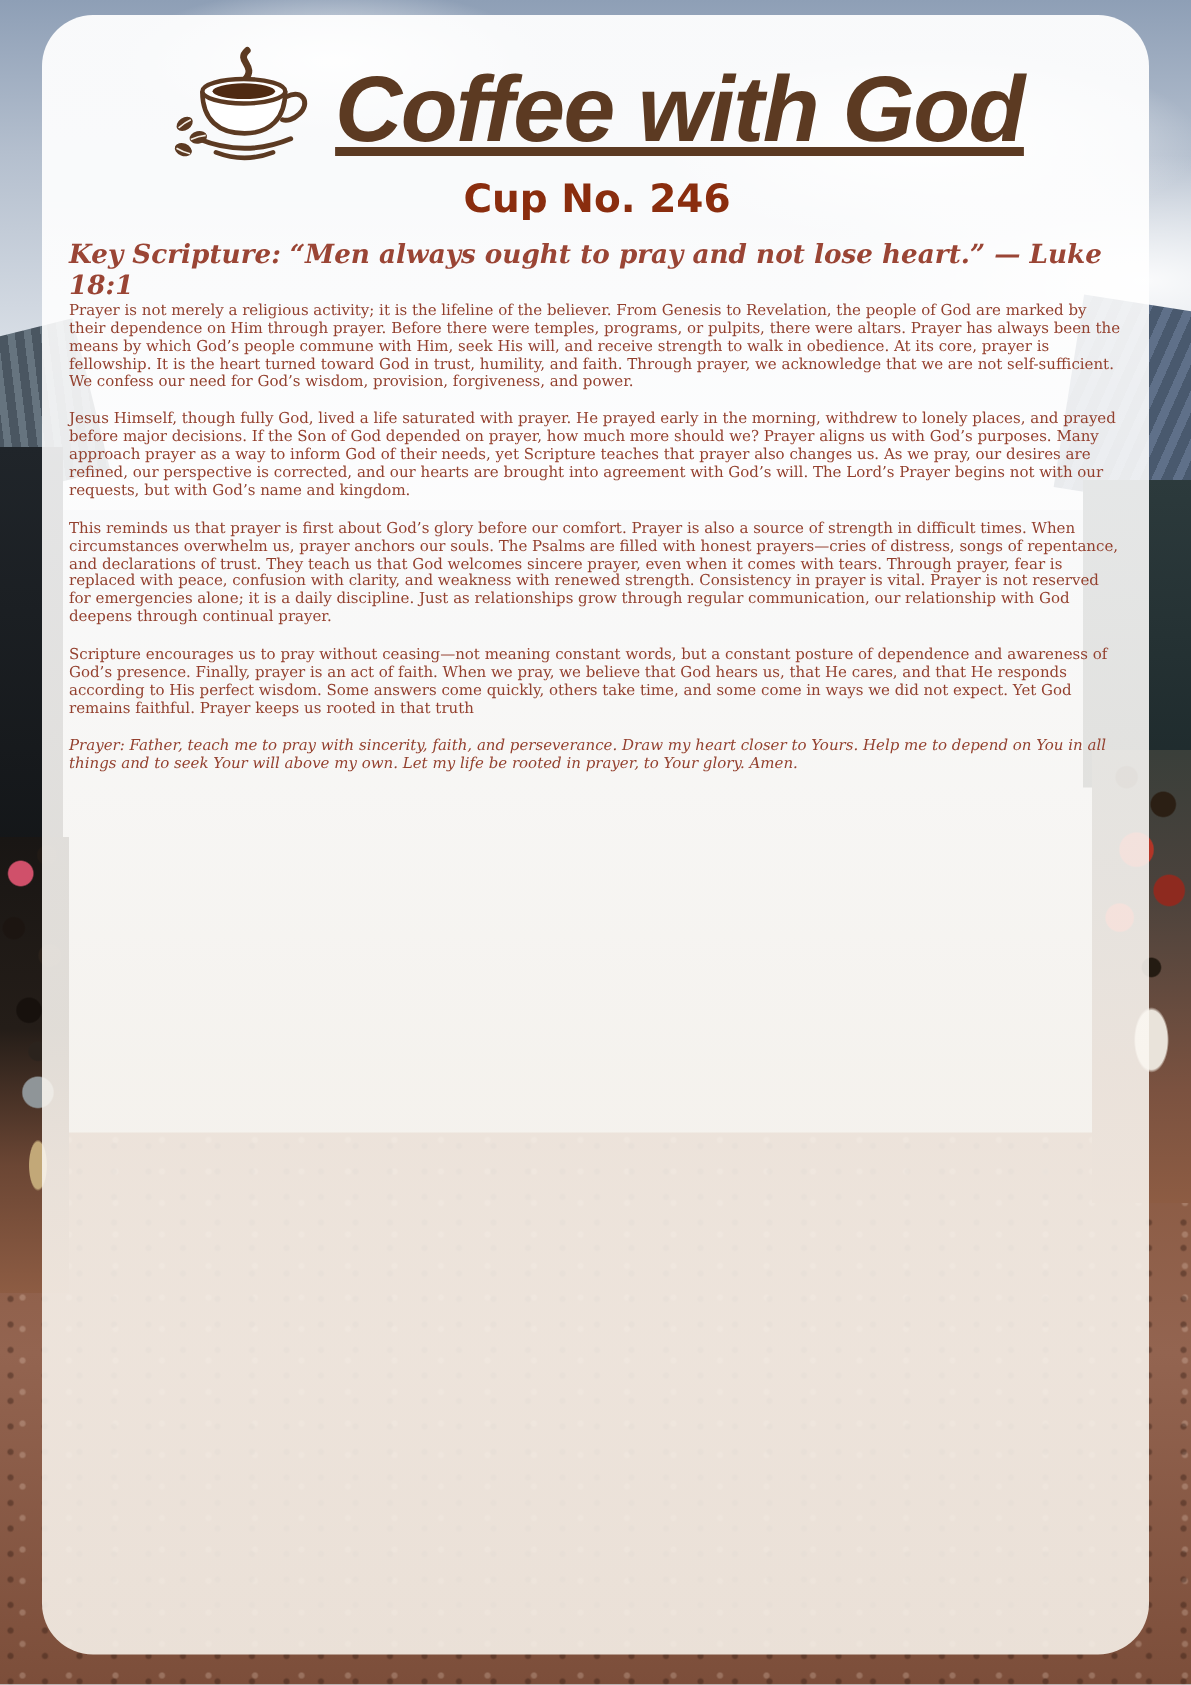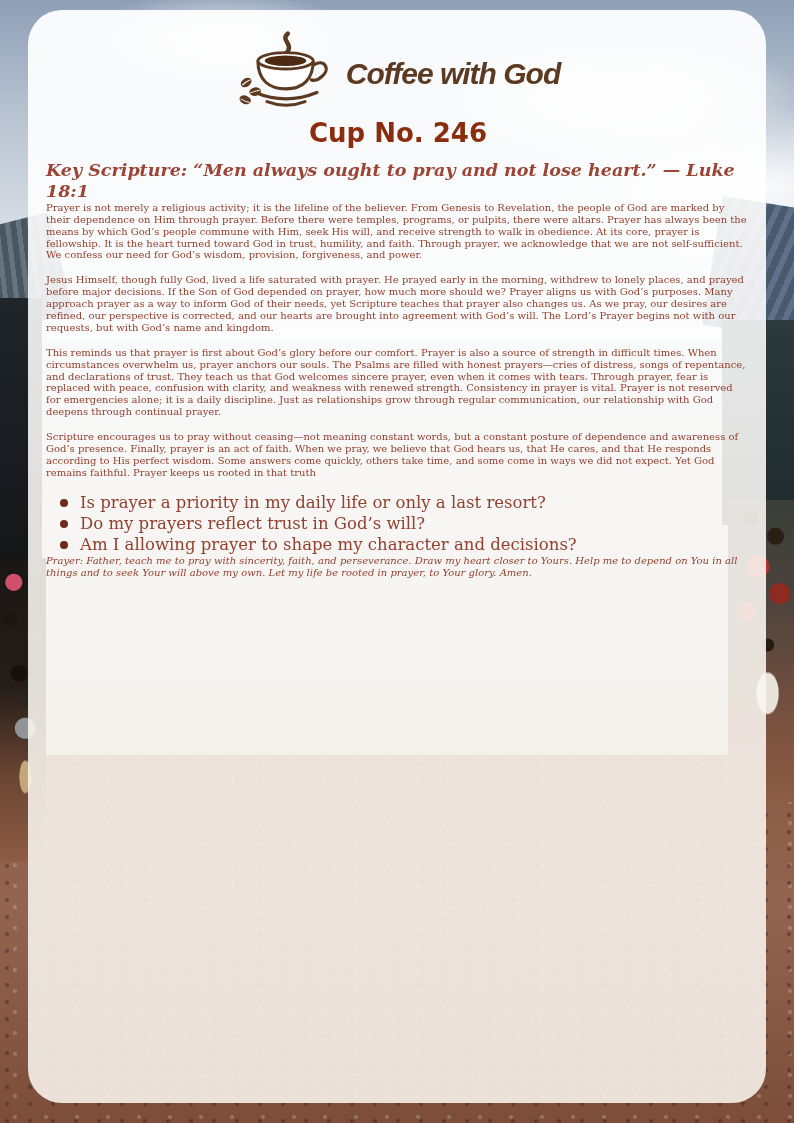--- a/index.html
+++ b/index.html
@@ -77,21 +77,21 @@
     background:linear-gradient(180deg,
       rgba(255,255,255,.94) 0%,
       rgba(255,255,255,.88) 28%,
       rgba(250,246,240,.88) 65%,
       rgba(246,240,232,.9) 100%);
   }
   
   .logo-row{display:flex;justify-content:center;align-items:center;gap:10px;margin-top:4px;}
   .logo-text{
     font-family:"Liberation Sans",sans-serif;font-weight:bold;font-style:italic;
-    font-size:30px;color:#5c3a22;letter-spacing:-1px;line-height:1;
+    font-size:62px;color:#5c3a22;letter-spacing:-1px;line-height:1;text-decoration:underline;
   }
   .cup-no{
     text-align:center;font-family:"DejaVu Sans",sans-serif;font-weight:bold;
     font-size:26px;color:#8a2d0e;margin-top:2px;line-height:1.15;
   }
   .scripture{
     font-style:italic;font-size:17.5px;color:#9a4535;margin-top:11px;line-height:1.2;font-weight:bold;
   }
   
   .body p{font-size:10px;line-height:1.19;color:#93402e;margin:0 0 13px;}
@@ -158,22 +158,17 @@
     <div class="cup-no">Cup No. 246</div>
     <div class="scripture">Key Scripture: “Men always ought to pray and not lose heart.” — Luke 18:1</div>
   </header>
 
   <main class="body">
     <p> Prayer is not merely a religious activity; it is the lifeline of the believer. From Genesis to Revelation, the people of God are marked by their dependence on Him through prayer. Before there were temples, programs, or pulpits, there were altars. Prayer has always been the means by which God’s people commune with Him, seek His will, and receive strength to walk in obedience. At its core, prayer is fellowship. It is the heart turned toward God in trust, humility, and faith. Through prayer, we acknowledge that we are not self-sufficient. We confess our need for God’s wisdom, provision, forgiveness, and power.</p>
     <p>Jesus Himself, though fully God, lived a life saturated with prayer. He prayed early in the morning, withdrew to lonely places, and prayed before major decisions. If the Son of God depended on prayer, how much more should we? Prayer aligns us with God’s purposes. Many approach prayer as a way to inform God of their needs, yet Scripture teaches that prayer also changes us. As we pray, our desires are refined, our perspective is corrected, and our hearts are brought into agreement with God’s will. The Lord’s Prayer begins not with our requests, but with God’s name and kingdom.</p>
     <p>This reminds us that prayer is first about God’s glory before our comfort. Prayer is also a source of strength in difficult times. When circumstances overwhelm us, prayer anchors our souls. The Psalms are filled with honest prayers—cries of distress, songs of repentance, and declarations of trust. They teach us that God welcomes sincere prayer, even when it comes with tears. Through prayer, fear is replaced with peace, confusion with clarity, and weakness with renewed strength. Consistency in prayer is vital. Prayer is not reserved for emergencies alone; it is a daily discipline. Just as relationships grow through regular communication, our relationship with God deepens through continual prayer.</p>
     <p>Scripture encourages us to pray without ceasing—not meaning constant words, but a constant posture of dependence and awareness of God’s presence. Finally, prayer is an act of faith. When we pray, we believe that God hears us, that He cares, and that He responds according to His perfect wisdom. Some answers come quickly, others take time, and some come in ways we did not expect. Yet God remains faithful. Prayer keeps us rooted in that truth</p>
 
-    <ul class="reflection">
-      <li>Is prayer a priority in my daily life or only a last resort?</li>
-      <li>Do my prayers reflect trust in God’s will?</li>
-      <li>Am I allowing prayer to shape my character and decisions?</li>
-    </ul>
 
     <p class="prayer">Prayer: Father, teach me to pray with sincerity, faith,  and perseverance. Draw my heart closer to Yours. Help me to depend on You in all things and to seek Your will above my own. Let my life be rooted in prayer, to Your glory. Amen.</p>
   </main>
 
 </div>
 
 </body></html>

